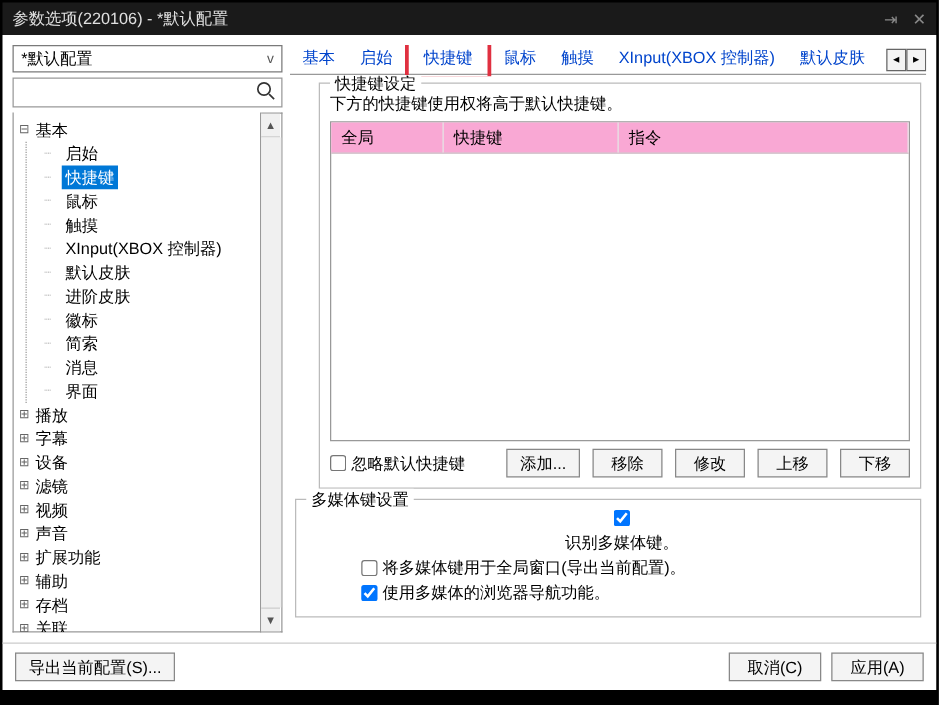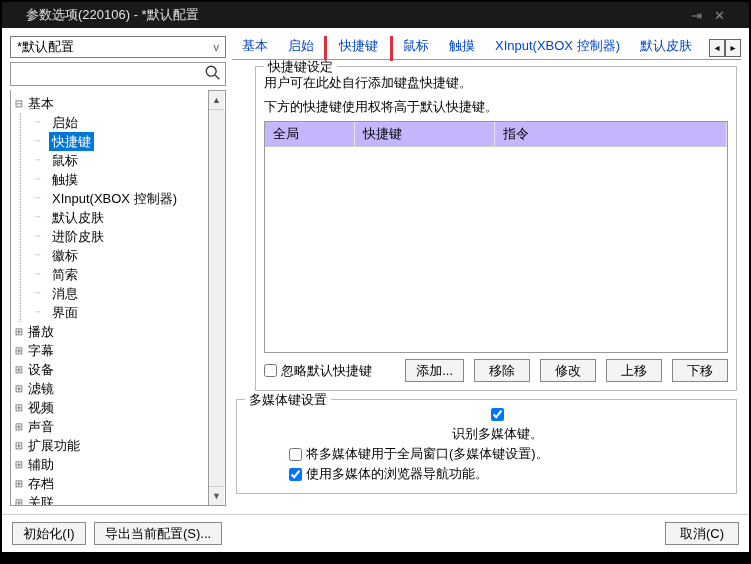--- a/index.html
+++ b/index.html
@@ -1,18 +1,18 @@
 <!DOCTYPE html>
 <html><head>
 <meta charset="utf-8">
 <style>
 * { box-sizing: border-box; margin: 0; padding: 0; font-family: "Microsoft YaHei", sans-serif; font-size: 13px; }
 body { background: #000; width: 751px; height: 564px; overflow: hidden; }
 .window { width: 751px; height: 564px; background: #000; padding: 2px; }
-.titlebar { height: 26px; background: #1a1a1a; color: #e0e0e0; display: flex; align-items: center; padding: 0 24px; }
+.titlebar { height: 26px; background: #1a1a1a; color: #e0e0e0; display: flex; align-items: center; padding: 0 8px; }
 .titlebar-title { flex: 1; font-size: 13px; }
 .titlebar-controls { display: flex; gap: 12px; color: #888; }
 .titlebar-controls span { cursor: pointer; }
 .content { background: #fff; height: 524px; display: flex; flex-direction: column; }
 .main-area { flex: 1; display: flex; padding: 8px; gap: 6px; overflow: hidden; }
 .left-panel { width: 216px; display: flex; flex-direction: column; gap: 4px; }
 .combo { height: 22px; border: 1px solid #7a7a7a; display: flex; align-items: center; padding: 0 6px; position: relative; background: #fff; }
 .combo::after { content: "v"; position: absolute; right: 6px; color: #555; font-size: 11px; }
 .search-wrap { position: relative; display: flex; }
 .search-input { flex: 1; height: 24px; border: 1px solid #999; padding: 0 28px 0 4px; }
@@ -34,21 +34,21 @@
 .tab.highlighted { border: 3px solid #e03040; padding: 4px 12px 6px 12px; margin-top: -4px; margin-bottom: -3px; }
 .tab-arrows { display: flex; margin-left: 4px; }
 .tab-arrow { width: 16px; height: 18px; border: 1px solid #666; background: #f4f4f4; text-align: center; font-size: 10px; line-height: 16px; cursor: pointer; }
 
 .settings-body { flex: 1; padding: 6px 4px 4px 4px; overflow: hidden; display: flex; flex-direction: column; }
 .fieldset { border: 1px solid #bbb; margin-bottom: 8px; padding: 6px 8px 8px 8px; position: relative; }
 .fieldset.flexfill { flex: 1; display: flex; flex-direction: column; margin-left: 19px; }
 .legend { position: absolute; top: -9px; left: 8px; background: #fff; padding: 0 4px; font-size: 13px; }
 .help-text { line-height: 20px; margin-bottom: 4px; }
 .table-box { border: 1px solid #999; flex: 1; background: #fff; margin-bottom: 6px; min-height: 150px; }
-.table-header { display: flex; border-bottom: 1px solid #ccc; background: #c4b5fd; }
+.table-header { display: flex; border-bottom: 1px solid #ccc; background: #f9a8d4; }
 .th { padding: 3px 8px; border-right: 1px solid #e5e5e5; font-size: 13px; }
 .th.c1 { width: 90px; }
 .th.c2 { width: 140px; }
 .th.c3 { flex: 1; }
 .table-footer-row { display: flex; align-items: center; gap: 10px; }
 .chk-row { display: flex; align-items: center; gap: 4px; margin: 2px 0; }
 .chk-row.indent1 { padding-left: 22px; flex-direction: column; }
 .chk-row.indent2 { padding-left: 44px; }
 input[type=checkbox] { width: 13px; height: 13px; }
 .btn { height: 23px; min-width: 56px; padding: 0 10px; border: 1px solid #888; background: #f4f4f4; cursor: pointer; font-size: 13px; }
@@ -203,21 +203,20 @@
           </div>
           <div class="tab-arrows">
             <div class="tab-arrow">◂</div>
             <div class="tab-arrow">▸</div>
           </div>
         </div>
 
         <div class="settings-body">
           <div class="fieldset flexfill">
             <div class="legend">快捷键设定</div>
-            <div class="help-text">用户可在此处自行添加键盘快捷键。</div>
             <div class="help-text">下方的快捷键使用权将高于默认快捷键。</div>
             <div class="table-box">
               <div class="table-header">
                 <div class="th c1">全局</div>
                 <div class="th c2">快捷键</div>
                 <div class="th c3">指令</div>
               </div>
             </div>
             <div class="table-footer-row">
               <label class="chk-row">
@@ -234,31 +233,31 @@
           </div>
 
           <div class="fieldset">
             <div class="legend">多媒体键设置</div>
             <label class="chk-row indent1">
               <input type="checkbox" id="chk-recognize" checked="" style="">
               <span>识别多媒体键。</span>
             </label>
             <label class="chk-row indent2">
               <input type="checkbox" id="chk-global" style="">
-              <span>将多媒体键用于全局窗口(多媒体键设置)。</span>
+              <span>将多媒体键用于全局窗口(导出当前配置)。</span>
             </label>
             <label class="chk-row indent2">
               <input type="checkbox" id="chk-nav" checked="" style="">
               <span>使用多媒体的浏览器导航功能。</span>
             </label>
           </div>
         </div>
       </div>
     </div>
 
     <div class="bottom-bar">
-      <button class="btn">初始化(I)</button>
       <button class="btn wide">导出当前配置(S)...</button>
       <div class="spacer"></div>
       <button class="btn">取消(C)</button>
+      <button class="btn">应用(A)</button>
     </div>
   </div>
 </div>
 
 </body></html>

